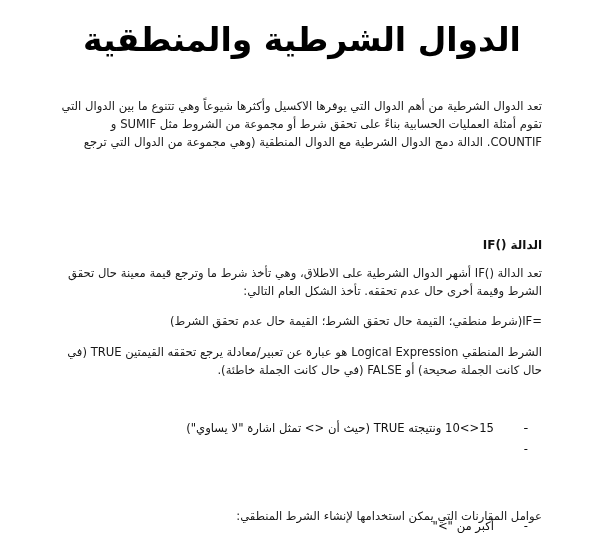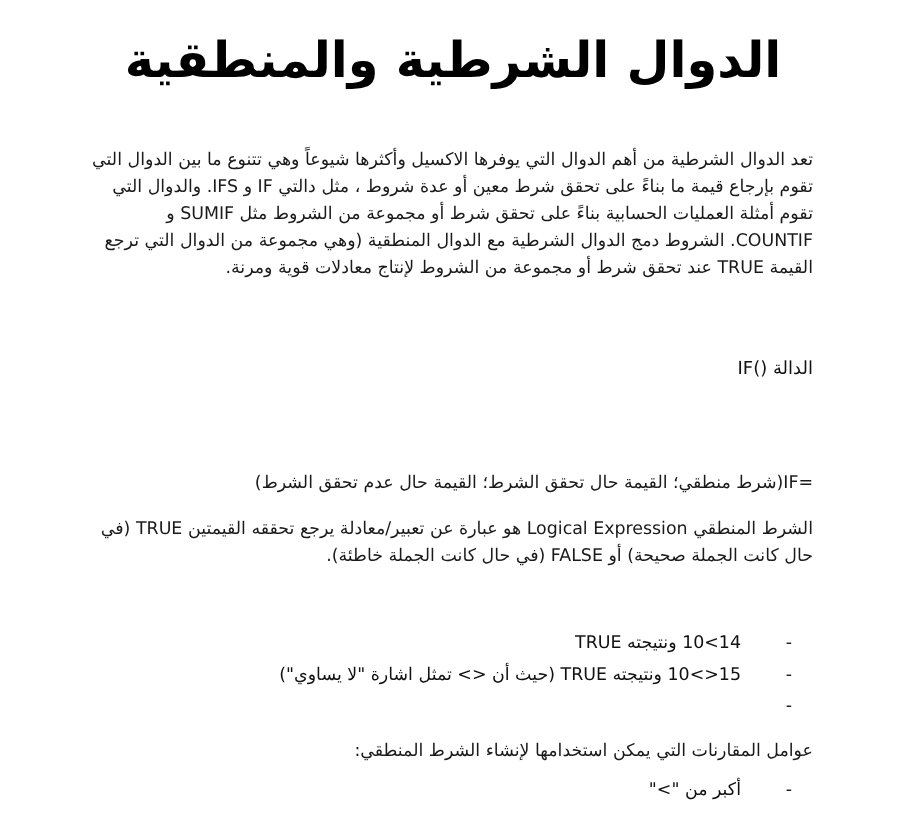--- a/index.html
+++ b/index.html
@@ -10,61 +10,63 @@
     font-family: "DejaVu Sans", sans-serif; font-weight: bold; font-size: 33px; line-height: 56px; color: #000;
   }
   .para {
     position: absolute; right: 62px; width: 412px;
     font-family: "DejaVu Sans", sans-serif; font-size: 11.6px; line-height: 18px; text-align: justify;
     text-align-last: right; color: #1a1a1a;
   }
   .line { display: block; white-space: nowrap; text-align: left; }
   .heading {
     position: absolute; right: 62px; top: 236px;
-    font-family: "DejaVu Sans", sans-serif; font-weight: normal; font-size: 12px; line-height: 18px; color: #111;
+    font-family: "DejaVu Sans", sans-serif; font-weight: bold; font-size: 12px; line-height: 18px; color: #111;
   }
   .bullets { position: absolute; right: 62px; width: 440px; list-style: none; margin: 0; padding: 0; }
   .bullets li { position: relative; font-family: "DejaVu Sans", sans-serif; font-size: 11.6px; line-height: 21px; padding-right: 48px; white-space: nowrap; }
   .bullets li .dash { position: absolute; right: 14px; top: 0; }
 </style>
 </head>
 <body>
 
 <div class="page">
 
   <div class="title">الدوال الشرطية والمنطقية</div>
 
   <div class="para" style="top:97px;">
     <span class="line">تعد الدوال الشرطية من أهم الدوال التي يوفرها الاكسيل وأكثرها شيوعاً وهي تتنوع ما بين الدوال التي</span>
-    <span class="line">تقوم بإرجاع قيمة ما بناءً على تحقق شرط معين أو عدة شروط ، مثل دالتي IF و IFS. والدوال التي</span>
     <span class="line">تقوم أمثلة العمليات الحسابية بناءً على تحقق شرط أو مجموعة من الشروط مثل SUMIF و</span>
-    <span class="line">COUNTIF. الشروط دمج الدوال الشرطية مع الدوال المنطقية (وهي مجموعة من الدوال التي ترجع</span>
-    <span class="line">القيمة TRUE عند تحقق شرط أو مجموعة من الشروط لإنتاج معادلات قوية ومرنة.</span>
+    <span class="line">COUNTIF. الدالة دمج الدوال الشرطية مع الدوال المنطقية (وهي مجموعة من الدوال التي ترجع</span>
   </div>
 
   <div class="heading">الدالة ()IF</div>
 
+  <div class="para" style="top:264px;">
+    <span class="line">تعد الدالة ()IF أشهر الدوال الشرطية على الاطلاق، وهي تأخذ شرط ما وترجع قيمة معينة حال تحقق</span>
+    <span class="line">الشرط وقيمة أخرى حال عدم تحققه.  تأخذ الشكل العام التالي:</span>
+  </div>
 
   <div class="para" style="top:312px;">
     <span class="line">=IF(شرط منطقي؛ القيمة حال تحقق الشرط؛ القيمة حال عدم تحقق الشرط)</span>
   </div>
 
   <div class="para" style="top:343px;">
     <span class="line">الشرط المنطقي Logical Expression هو عبارة عن تعبير/معادلة يرجع تحققه القيمتين TRUE (في</span>
     <span class="line">حال كانت الجملة صحيحة) أو FALSE (في حال كانت الجملة خاطئة).</span>
   </div>
 
 
   <ul class="bullets" style="top:418px;">
-    <li><span class="dash">-</span><span>14&gt;10 ونتيجته TRUE</span></li>
+    <li><span class="dash">-</span></li>
     <li><span class="dash">-</span><span>15&lt;&gt;10 ونتيجته TRUE (حيث أن &lt;&gt; تمثل اشارة "لا يساوي")</span></li>
     <li><span class="dash">-</span></li>
   </ul>
 
-  <div class="para" style="top:491px;">
+  <div class="para" style="top:507px;">
     <span class="line">عوامل المقارنات التي يمكن استخدامها لإنشاء الشرط المنطقي:</span>
   </div>
 
   <ul class="bullets" style="top:516px;">
     <li><span class="dash">-</span><span>أكبر من  "&gt;"</span></li>
   </ul>
 
 </div>
 
 </body></html>

